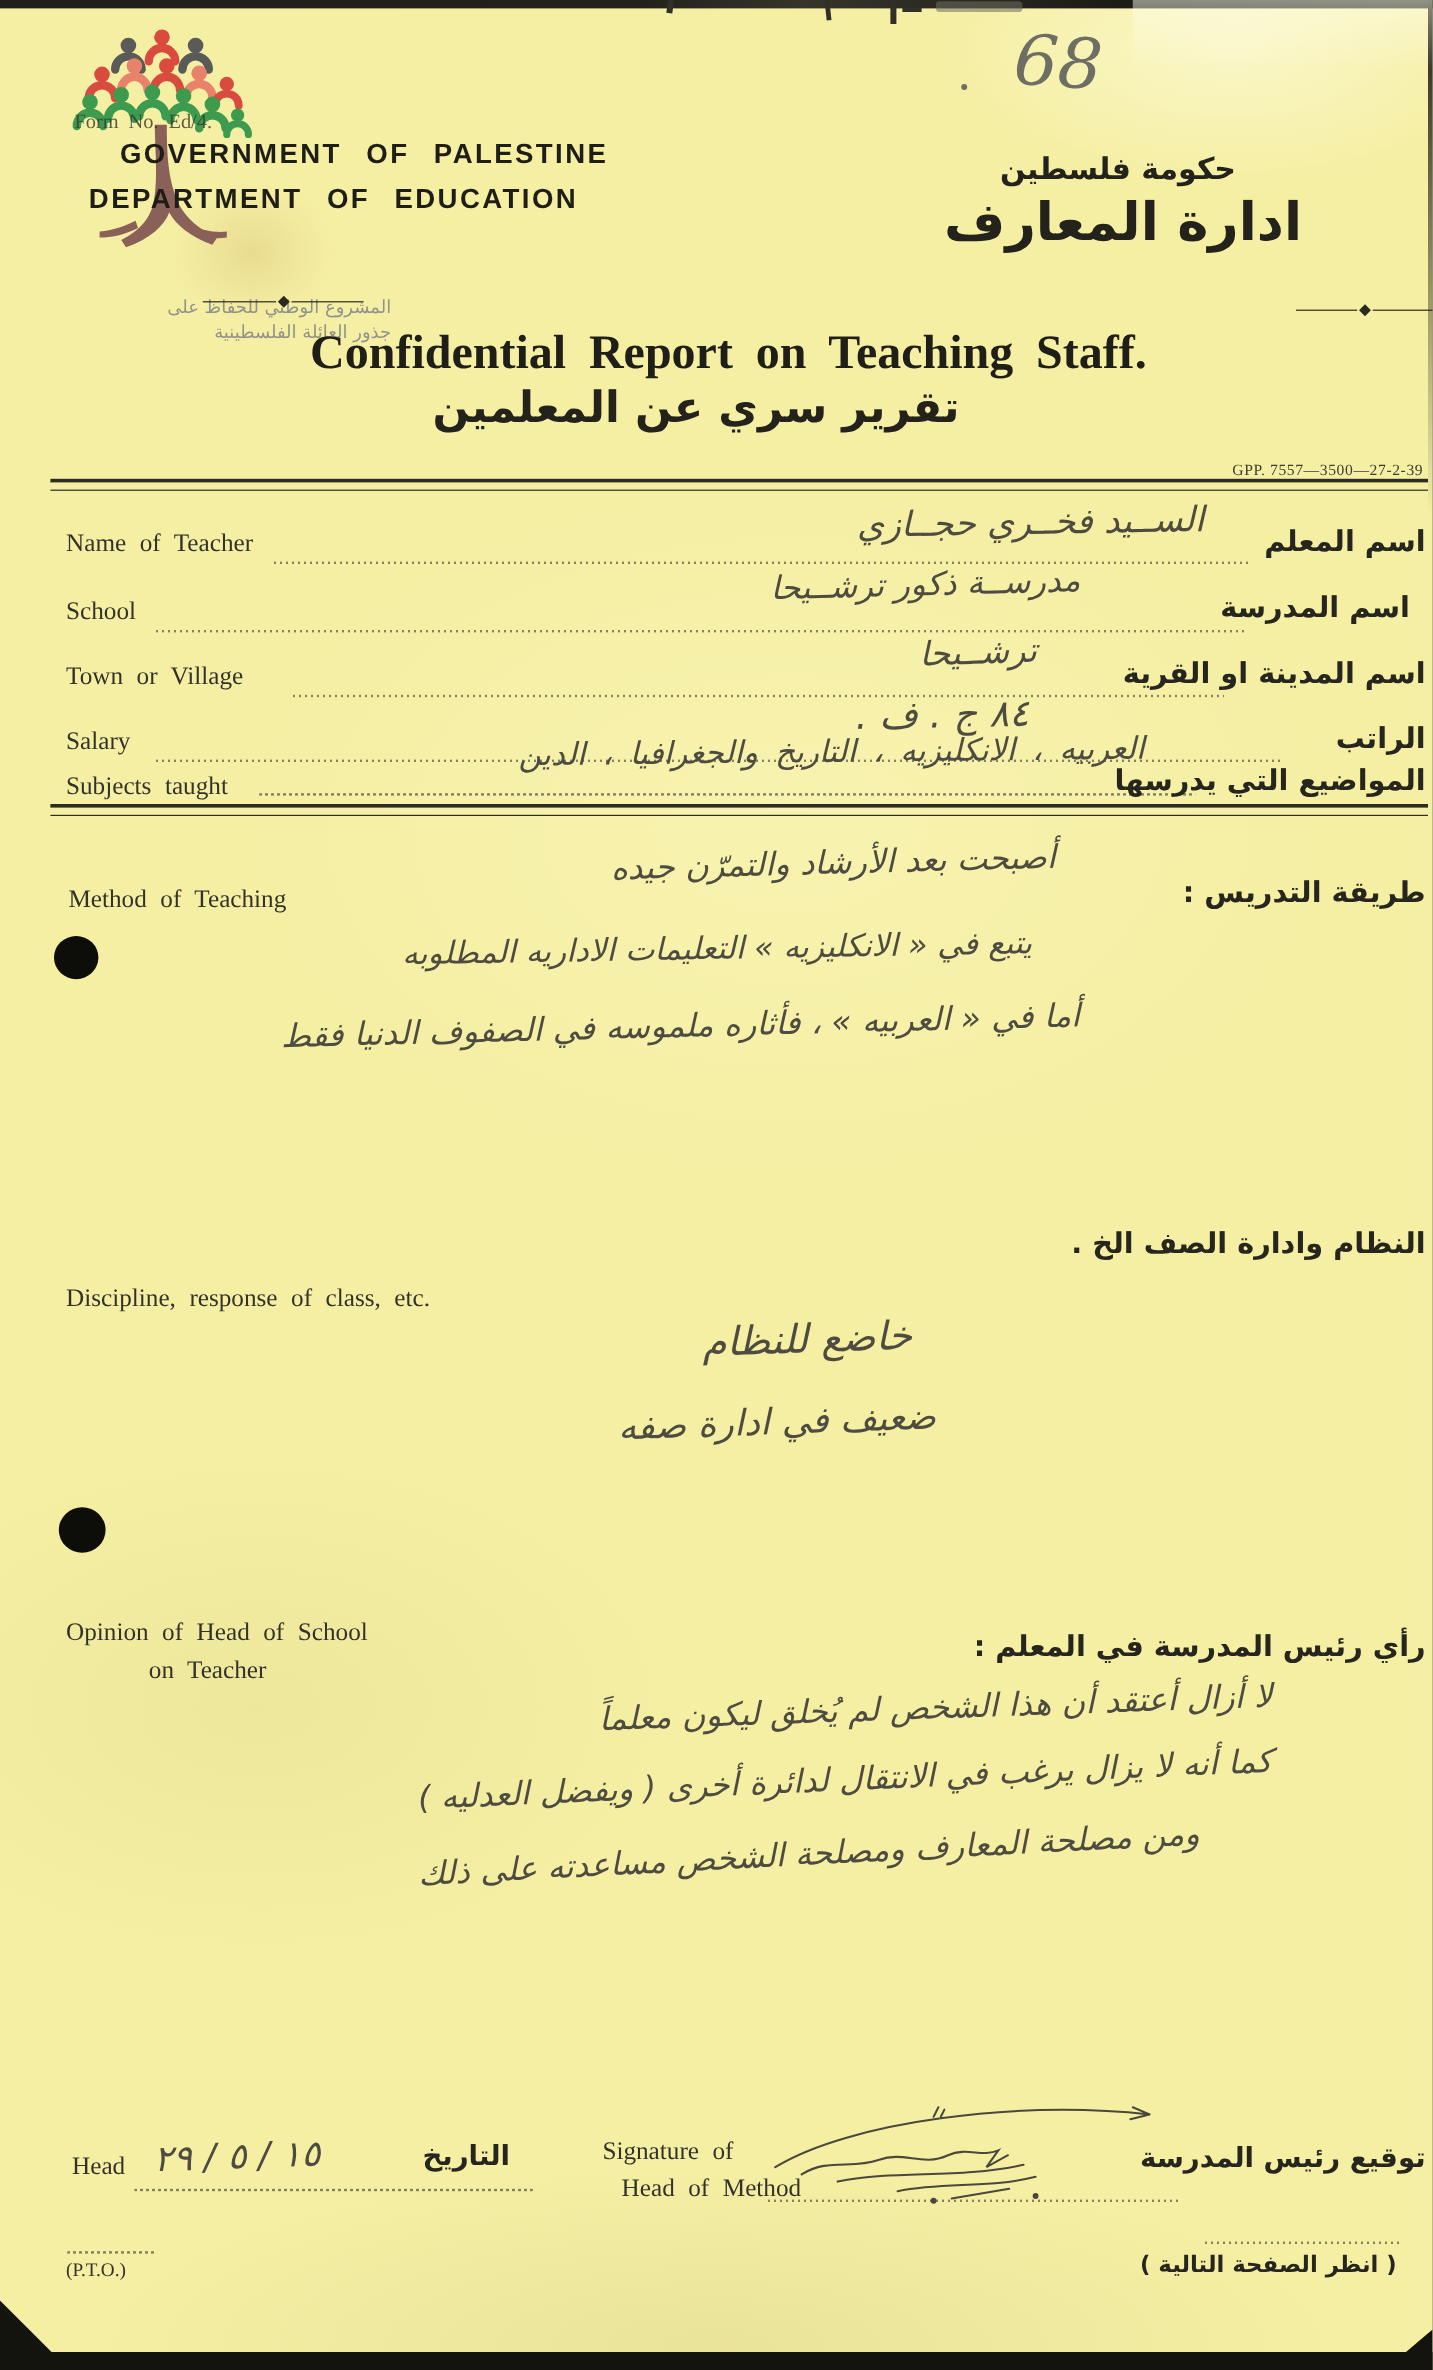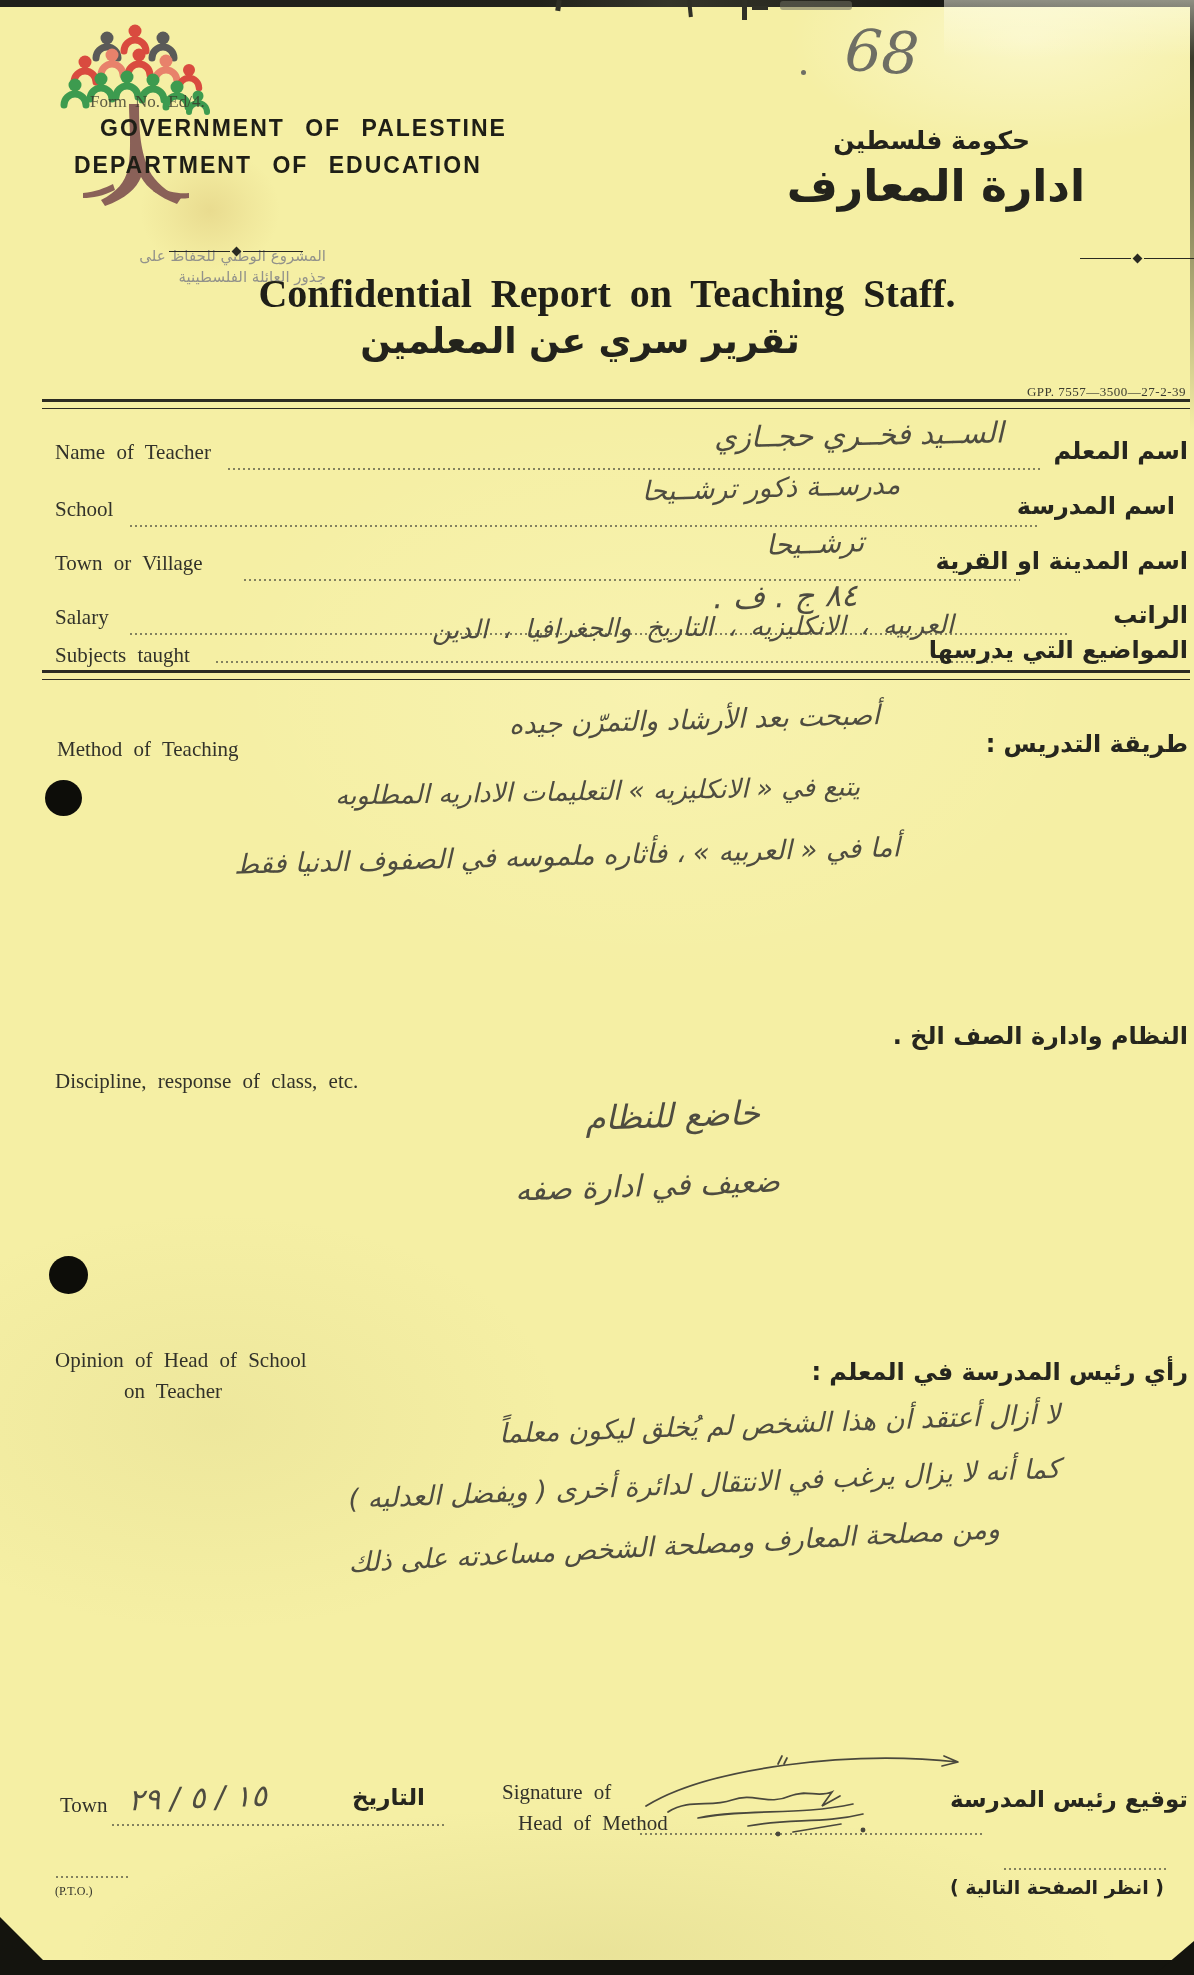--- a/index.html
+++ b/index.html
@@ -36,21 +36,21 @@
   .lbl-en{position:absolute;font-size:21px;word-spacing:6px;color:#32322a;}
   .lbl-ar{position:absolute;font-family:"DejaVu Sans",sans-serif;font-weight:bold;
     font-size:24px;color:#26261e;direction:rtl;white-space:nowrap;}
   .hdr-en{position:absolute;font-family:"Liberation Sans",sans-serif;font-weight:bold;
     font-size:23px;letter-spacing:2px;word-spacing:12px;color:#1e1e16;white-space:nowrap;}
   .title{position:absolute;left:60px;width:1094px;text-align:center;top:270px;
     font-weight:bold;font-size:40px;word-spacing:9px;color:#1f1f18;white-space:nowrap;}
   .subtitle{position:absolute;left:0;width:1160px;text-align:center;top:320px;
     font-family:"DejaVu Sans",sans-serif;font-weight:bold;font-size:36px;color:#23231c;direction:rtl;}
   .gpp{position:absolute;right:8px;top:384px;font-size:13px;letter-spacing:.5px;color:#3c3c30;}
-  .formno{position:absolute;left:62px;top:92px;font-size:17px;word-spacing:4px;color:rgba(58,58,44,.82);margin-left:28px;}
+  .formno{position:absolute;left:62px;top:92px;font-size:17px;word-spacing:4px;color:rgba(58,58,44,.82);}
   .watermark{position:absolute;left:50px;top:246px;width:276px;text-align:right;direction:rtl;
     font-family:"DejaVu Sans",sans-serif;font-size:15px;line-height:21px;color:#92928b;}
   
   .rule{position:absolute;height:6px;border-top:3px solid #2c2c22;border-bottom:1px solid #2c2c22;}
   .dotline{position:absolute;height:2px;
     background-image:repeating-linear-gradient(90deg,rgba(92,92,72,.75) 0 2px,transparent 2px 5px);}
   
   .hand{position:absolute;font-family:"DejaVu Sans",sans-serif;font-style:italic;
     color:#4e4c40;direction:rtl;white-space:nowrap;}
   .hand68{position:absolute;left:845px;top:18px;font-family:"DejaVu Serif",serif;font-style:italic;
@@ -193,21 +193,21 @@
   <div class="hand" style="right:434px;top:1096px;font-size:33px;transform:rotate(-2deg);">خاضع للنظام</div>
   <div class="hand" style="right:414px;top:1168px;font-size:30px;transform:rotate(-2deg);">ضعيف في ادارة صفه</div>
 
   <div class="lbl-en" style="left:55px;top:1348px;">Opinion of Head of School</div>
   <div class="lbl-en" style="left:124px;top:1379px;">on Teacher</div>
   <div class="lbl-ar" style="right:6px;top:1358px;">رأي رئيس المدرسة في المعلم :</div>
   <div class="hand" style="right:134px;top:1408px;font-size:27px;transform:rotate(-2deg);">لا أزال أعتقد أن هذا الشخص لم يُخلق ليكون معلماً</div>
   <div class="hand" style="right:134px;top:1468px;font-size:27px;transform:rotate(-2.5deg);">كما أنه لا يزال يرغب في الانتقال لدائرة أخرى ( ويفضل العدليه )</div>
   <div class="hand" style="right:194px;top:1530px;font-size:27px;transform:rotate(-3deg);">ومن مصلحة المعارف ومصلحة الشخص مساعدته على ذلك</div>
 
-  <div class="lbl-en" style="left:60px;top:1793px;">Town</div>
+  <div class="lbl-en" style="left:60px;top:1793px;">Head</div>
   <div class="dotline" style="left:112px;top:1824px;width:332px;"></div>
   <div class="hand" style="left:128px;top:1780px;font-size:30px;transform:rotate(-2deg);">١٥ / ٥ / ٢٩</div>
   <div class="lbl-ar" style="left:352px;top:1784px;font-size:23px;">التاريخ</div>
 
   <div class="lbl-en" style="left:502px;top:1780px;">Signature of</div>
   <div class="lbl-en" style="left:518px;top:1811px;">Head of Method</div>
   <div class="dotline" style="left:640px;top:1833px;width:345px;"></div>
 
   <svg style="position:absolute;left:628px;top:1746px;" width="370" height="92" viewBox="0 0 370 92">
     <g stroke="#4a483c" stroke-width="1.7" fill="none" stroke-linecap="round">
@@ -217,17 +217,17 @@
       <path d="M70,72 C120,62 170,70 225,58"></path>
       <path d="M120,80 C160,72 195,78 235,68"></path>
       <path d="M165,86 l48,-8"></path>
       <circle cx="150" cy="88" r="1.6" fill="#4a483c"></circle>
       <circle cx="235" cy="84" r="1.6" fill="#4a483c"></circle>
     </g>
   </svg>
   <div class="lbl-ar" style="right:6px;top:1786px;font-size:23px;">توقيع رئيس المدرسة</div>
 
   <div class="dotline" style="left:56px;top:1876px;width:74px;"></div>
-  <div class="lbl-en" style="left:55px;top:1884px;font-size:12px;">(P.T.O.)</div>
+  <div class="lbl-en" style="left:55px;top:1884px;font-size:16px;">(P.T.O.)</div>
   <div class="dotline" style="left:1004px;top:1868px;width:162px;"></div>
   <div class="lbl-ar" style="right:30px;top:1876px;font-size:19px;">( انظر الصفحة التالية )</div>
 
 </div>
 
 </body></html>

